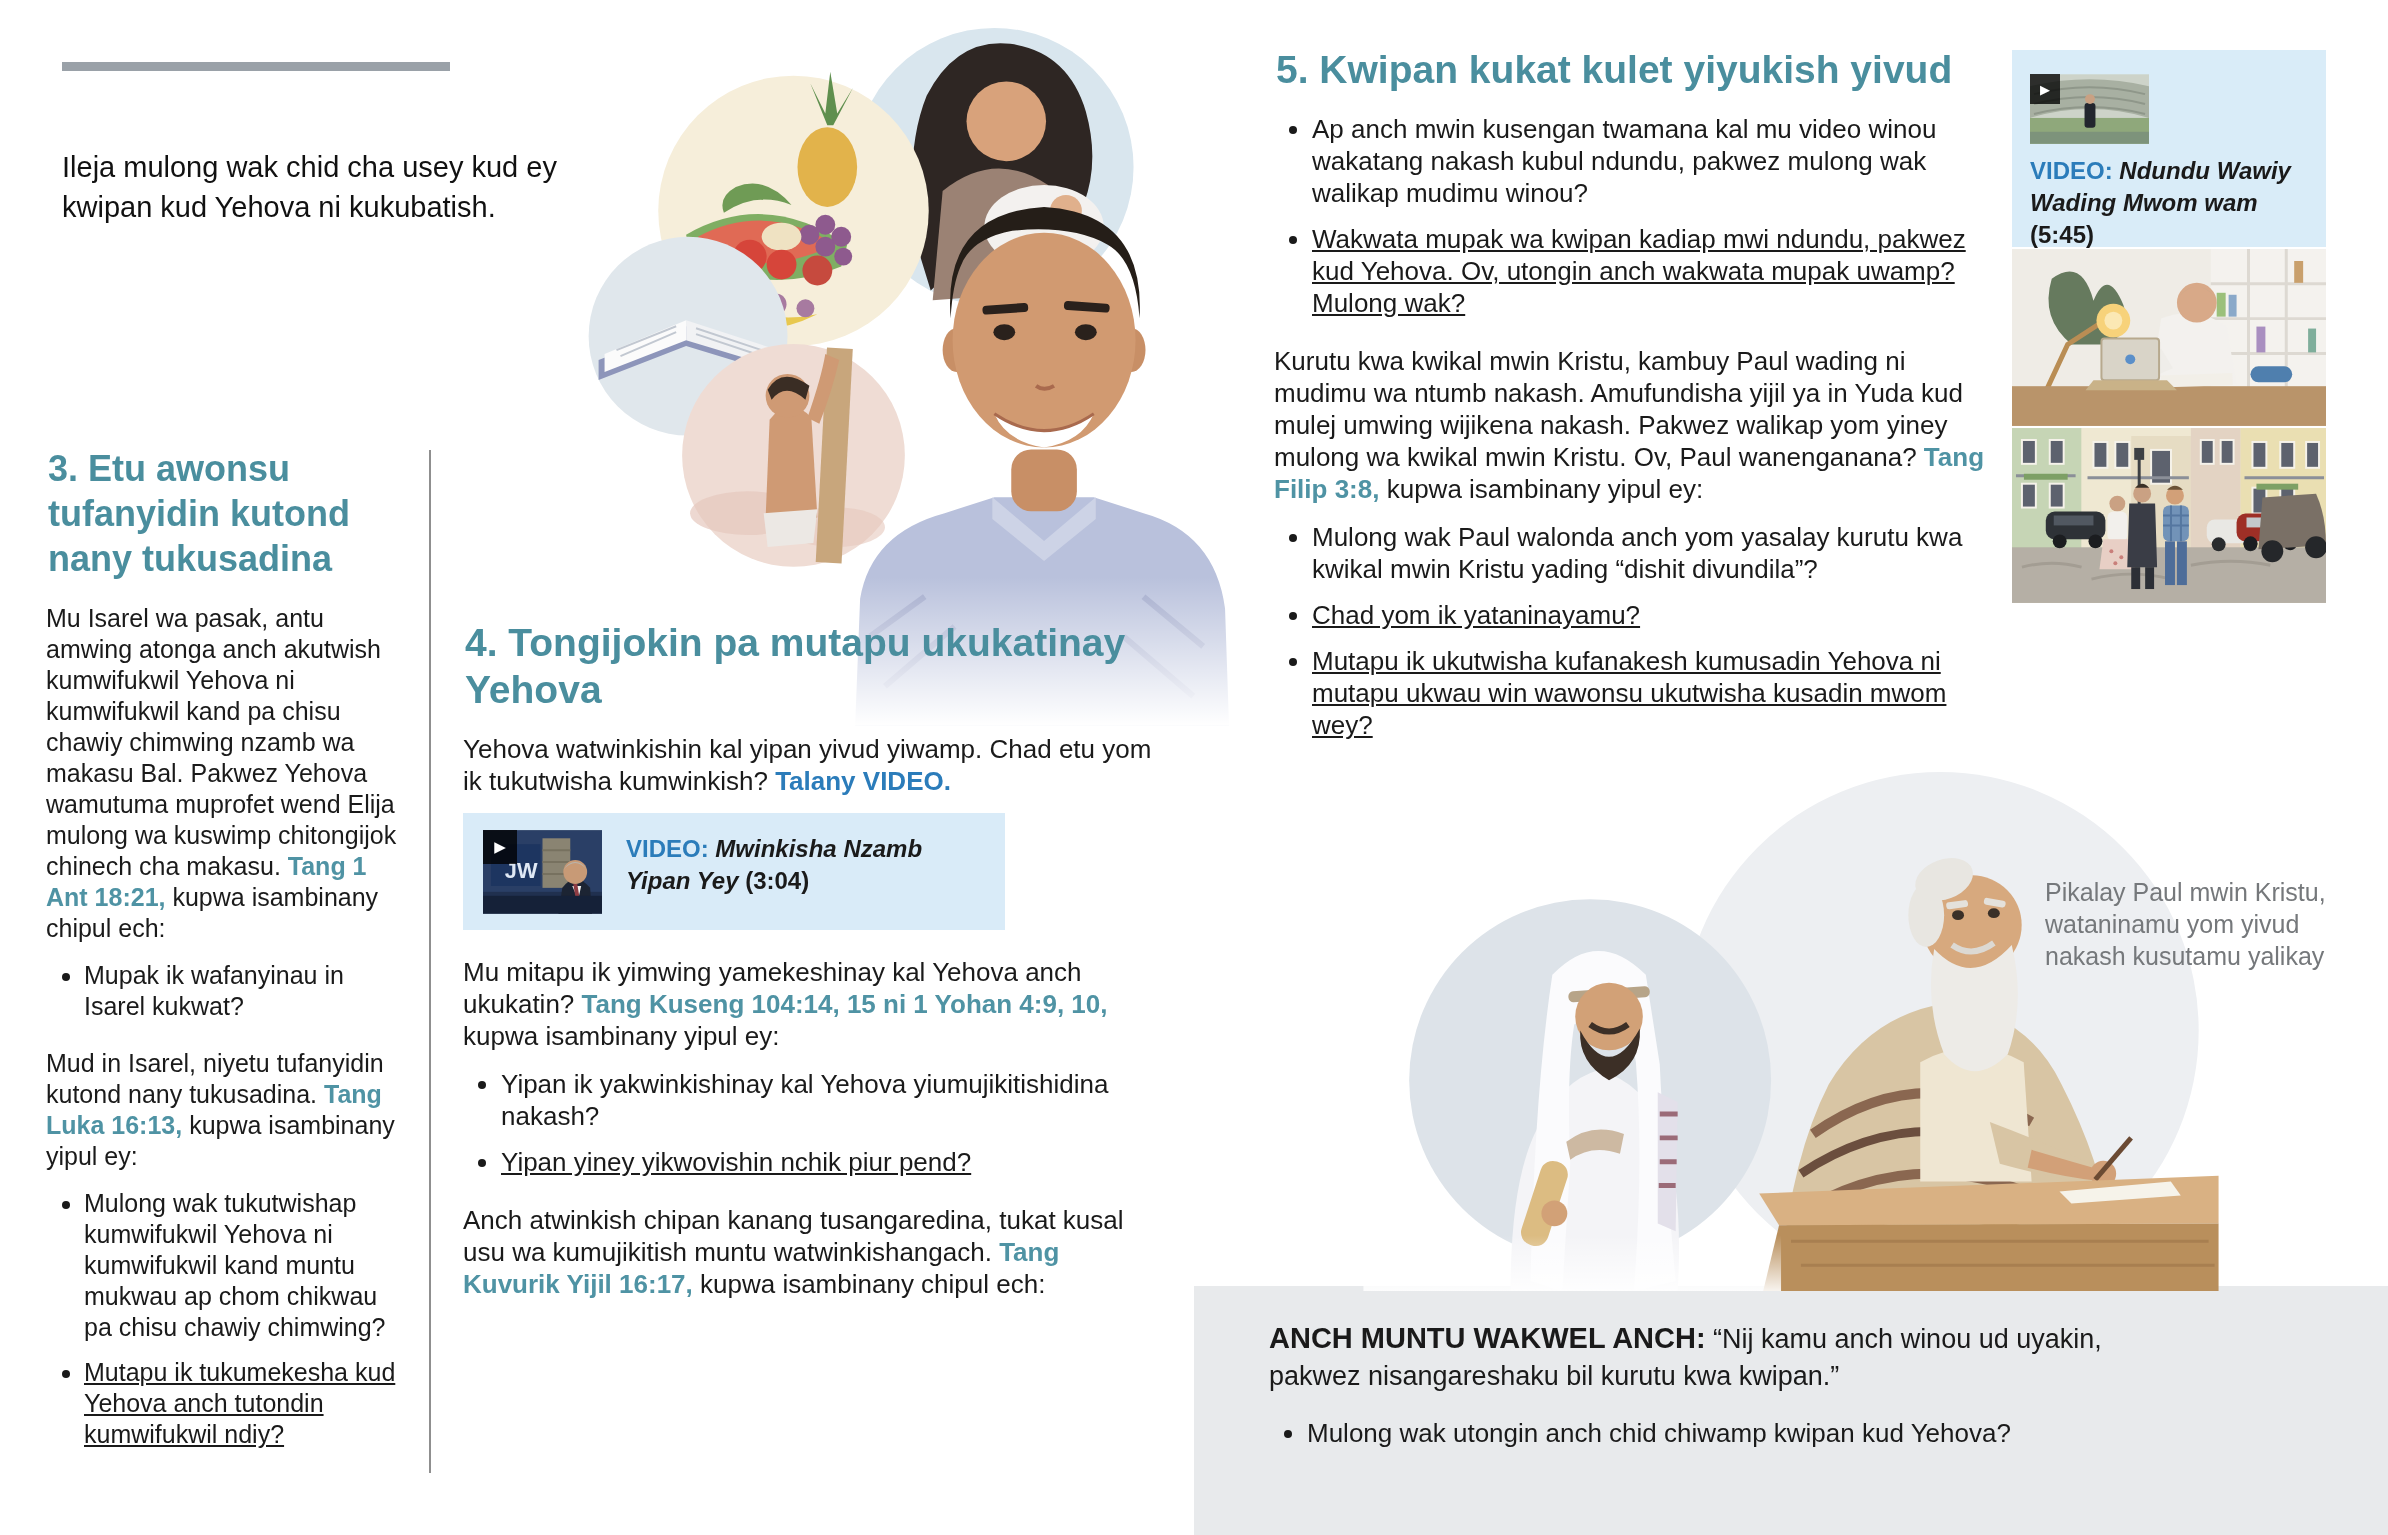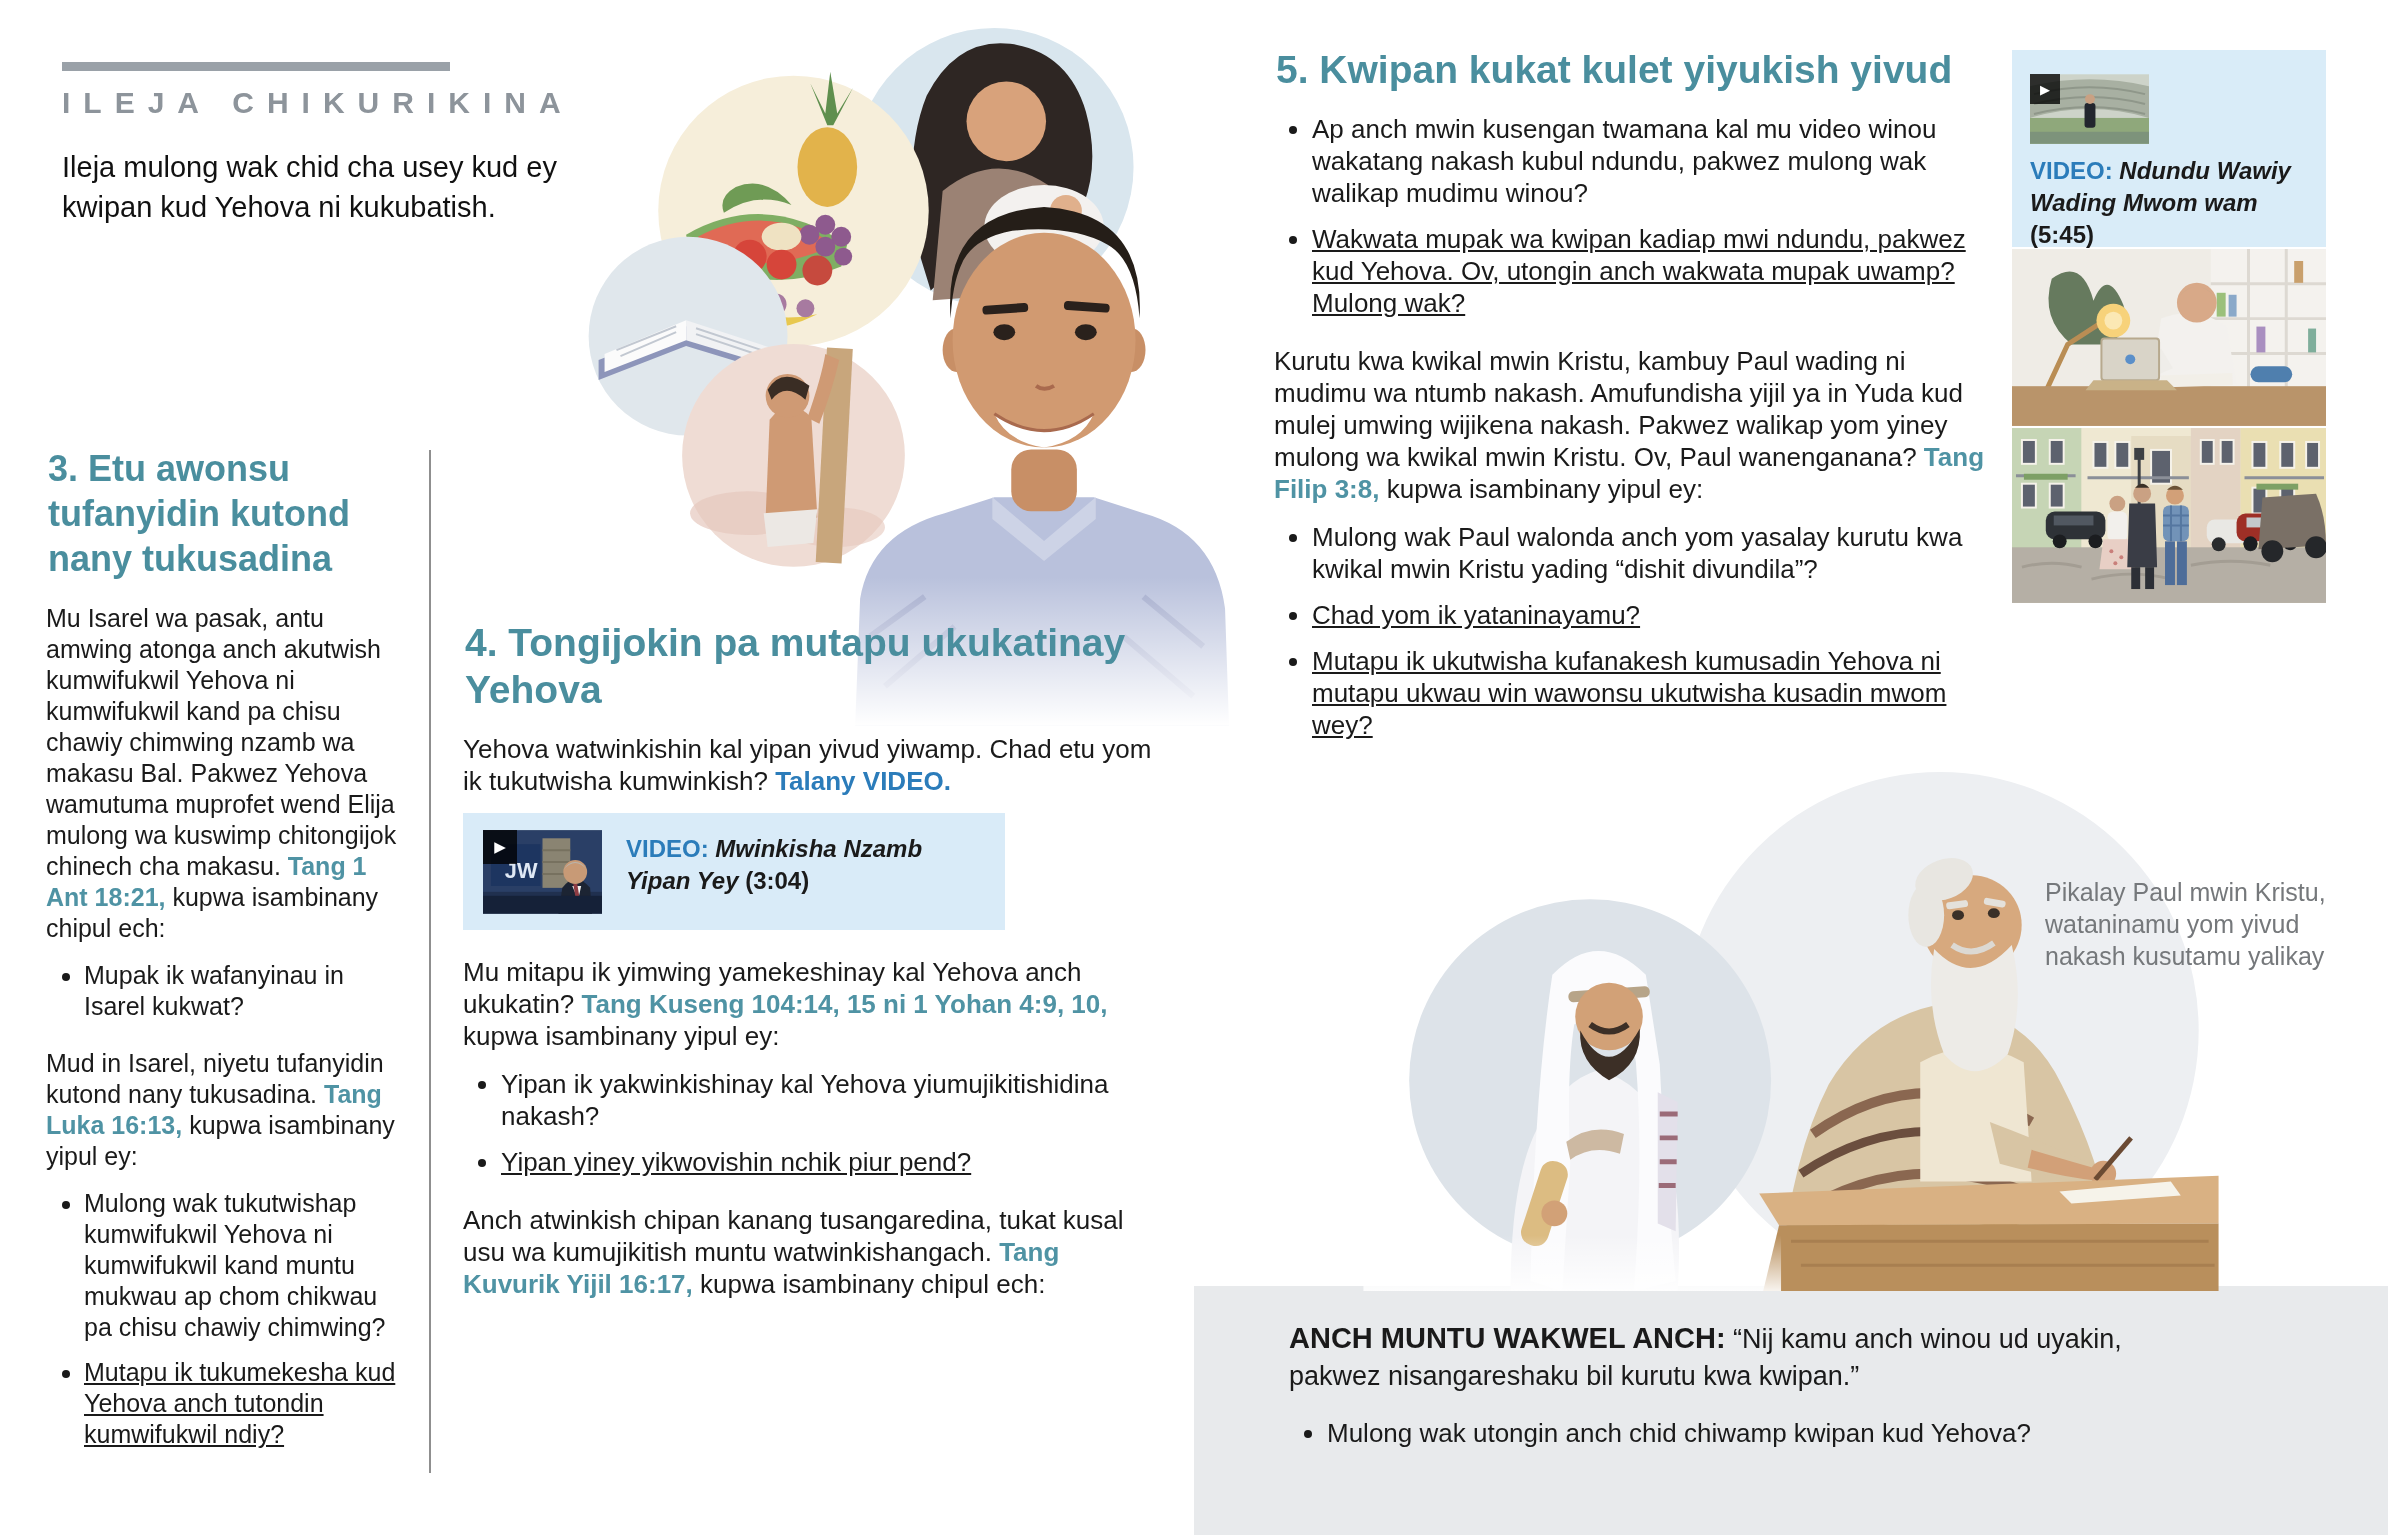--- a/index.html
+++ b/index.html
@@ -42,21 +42,21 @@
   
   .photo1{position:absolute;left:2012px;top:249px;}
   .photo2{position:absolute;left:2012px;top:428px;}
   
   .collage{position:absolute;left:527px;top:0;z-index:0;}
   .paul{position:absolute;left:1363px;top:764px;z-index:2;}
   .paul-caption{position:absolute;left:2045px;top:876px;width:303px;z-index:3;
                 font-size:25px;line-height:32px;color:#75787b;}
   
   .quote-box{position:absolute;left:1194px;top:1286px;width:1194px;height:250px;background:#e8eaec;z-index:1;}
-  .quote-inner{position:absolute;left:75px;top:34px;width:896px;font-size:27px;line-height:37px;margin-left:20px;}
+  .quote-inner{position:absolute;left:75px;top:34px;width:896px;font-size:27px;line-height:37px;}
   .quote-lead{font-weight:bold;font-size:29px;}
   .quote-box ul.bullets{margin-top:22px;}
   .z-top{position:relative;z-index:3;}
 </style>
 </head>
 <body>
 
 <div class="page">
 
   <svg class="collage" width="706" height="726" viewBox="0 0 710 730">
@@ -132,21 +132,20 @@
       <ellipse cx="480" cy="334" rx="11" ry="8" fill="#2a211c"></ellipse>
       <ellipse cx="562" cy="334" rx="11" ry="8" fill="#2a211c"></ellipse>
       <path d="M512 388 Q520 394 530 388" stroke="#a96a4e" stroke-width="4" fill="none"></path>
       <path d="M470 416 Q520 450 570 416 Q558 444 520 450 Q482 444 470 416 Z" fill="#ffffff"></path>
       <path d="M470 416 Q520 450 570 416" stroke="#a96a4e" stroke-width="3" fill="none"></path>
     </g>
     <rect x="0" y="580" width="710" height="150" fill="url(#fadeA)"></rect>
   </svg>
 
   <div class="kicker-rule"></div>
-  <div class="kicker">ILEJA CHIKURIKINA</div>
   <div class="intro">Ileja mulong wak chid cha usey kud ey kwipan kud Yehova ni kukubatish.</div>
 
   <div class="vrule"></div>
 
   <div class="col-left">
     <h2>3. Etu awonsu tufanyidin kutond nany tukusadina</h2>
     <p><span>Mu Isarel wa pasak, antu amwing atonga anch akutwish kumwifukwil Yehova ni kumwifukwil kand pa chisu chawiy chimwing nzamb wa makasu Bal. Pakwez Yehova wamutuma muprofet wend Elija mulong wa kuswimp chitongijok chinech cha makasu. </span><span class="ref">Tang 1 Ant 18:21,</span><span> kupwa isambinany chipul ech:</span></p>
     <ul class="bullets">
       <li>Mupak ik wafanyinau in Isarel kukwat?</li>
     </ul>

